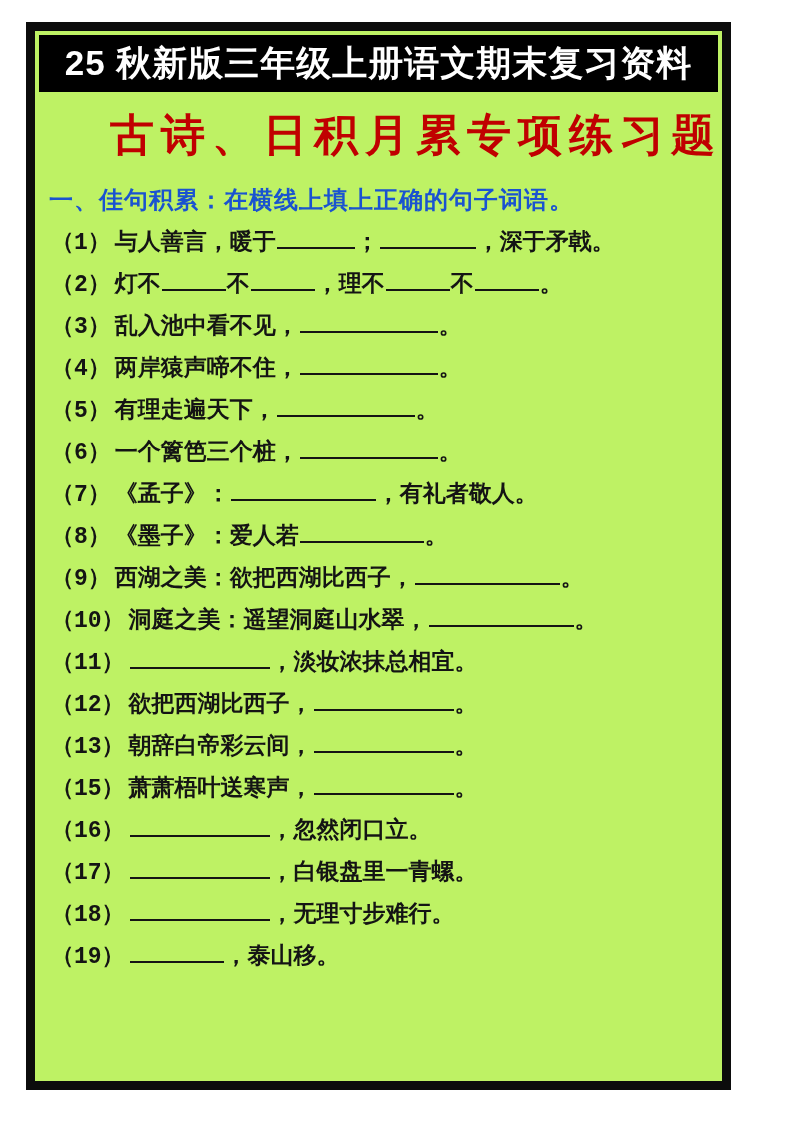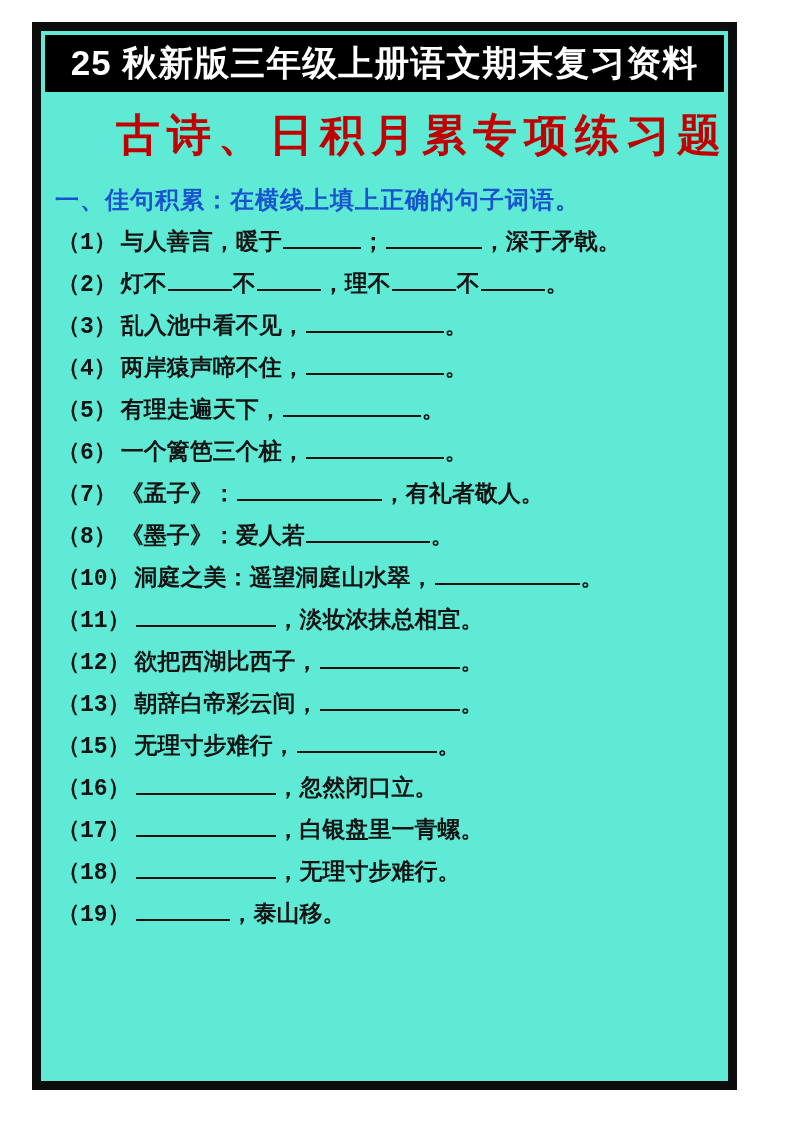--- a/index.html
+++ b/index.html
@@ -9,27 +9,27 @@
   }
   body {
     width: 793px;
     height: 1122px;
     position: relative;
     font-family: "Liberation Serif", "DejaVu Serif", serif;
     overflow: hidden;
   }
   .frame {
     position: absolute;
-    left: 32px;
+    left: 26px;
     top: 22px;
     width: 705px;
     height: 1068px;
     box-sizing: border-box;
     border: 9px solid #0c0c0c;
-    background: #5eead4;
+    background: #bef264;
   }
   .header-bar {
     margin: 4px 4px 0 4px;
     height: 57px;
     background: #000000;
     color: #ffffff;
     display: flex;
     align-items: center;
     justify-content: center;
     font-family: "Liberation Sans", "DejaVu Sans", sans-serif;
@@ -95,23 +95,24 @@
 
   <div class="items">
       <div class="row"><span class="num">（1）</span><span>与人善言，暖于</span><span class="blank" style="width: 78px;"></span><span>；</span><span class="blank" style="width: 96px;"></span><span>，深于矛戟。</span></div>
       <div class="row"><span class="num">（2）</span><span>灯不</span><span class="blank" style="width: 64px;"></span><span>不</span><span class="blank" style="width: 64px;"></span><span>，理不</span><span class="blank" style="width: 64px;"></span><span>不</span><span class="blank" style="width: 64px;"></span><span>。</span></div>
       <div class="row"><span class="num">（3）</span><span>乱入池中看不见，</span><span class="blank" style="width: 138px;"></span><span>。</span></div>
       <div class="row"><span class="num">（4）</span><span>两岸猿声啼不住，</span><span class="blank" style="width: 138px;"></span><span>。</span></div>
       <div class="row"><span class="num">（5）</span><span>有理走遍天下，</span><span class="blank" style="width: 138px;"></span><span>。</span></div>
       <div class="row"><span class="num">（6）</span><span>一个篱笆三个桩，</span><span class="blank" style="width: 138px;"></span><span>。</span></div>
       <div class="row"><span class="num">（7）</span><span>《孟子》：</span><span class="blank" style="width: 145px;"></span><span>，有礼者敬人。</span></div>
       <div class="row"><span class="num">（8）</span><span>《墨子》：爱人若</span><span class="blank" style="width: 124px;"></span><span>。</span></div>
+      <div class="row"><span class="num">（9）</span><span>西湖之美：欲把西湖比西子，</span><span class="blank" style="width: 145px;"></span><span>。</span></div>
       <div class="row"><span class="num">（10）</span><span>洞庭之美：遥望洞庭山水翠，</span><span class="blank" style="width: 145px;"></span><span>。</span></div>
       <div class="row"><span class="num">（11）</span><span class="blank" style="width: 140px;"></span><span>，淡妆浓抹总相宜。</span></div>
       <div class="row"><span class="num">（12）</span><span>欲把西湖比西子，</span><span class="blank" style="width: 140px;"></span><span>。</span></div>
       <div class="row"><span class="num">（13）</span><span>朝辞白帝彩云间，</span><span class="blank" style="width: 140px;"></span><span>。</span></div>
-      <div class="row"><span class="num">（15）</span><span>无理寸步难行，</span><span class="blank" style="width: 140px;"></span><span>。</span></div>
+      <div class="row"><span class="num">（15）</span><span>萧萧梧叶送寒声，</span><span class="blank" style="width: 140px;"></span><span>。</span></div>
       <div class="row"><span class="num">（16）</span><span class="blank" style="width: 140px;"></span><span>，忽然闭口立。</span></div>
       <div class="row"><span class="num">（17）</span><span class="blank" style="width: 140px;"></span><span>，白银盘里一青螺。</span></div>
       <div class="row"><span class="num">（18）</span><span class="blank" style="width: 140px;"></span><span>，无理寸步难行。</span></div>
       <div class="row"><span class="num">（19）</span><span class="blank" style="width: 94px;"></span><span>，泰山移。</span></div>
     </div>
 </div>
 
 </body></html>

